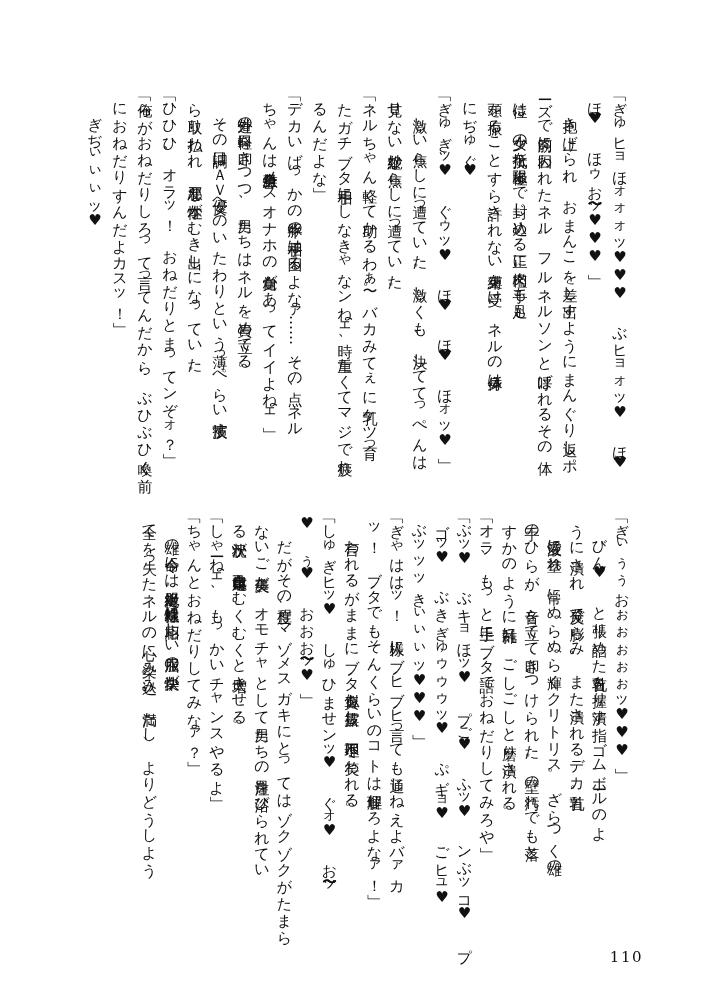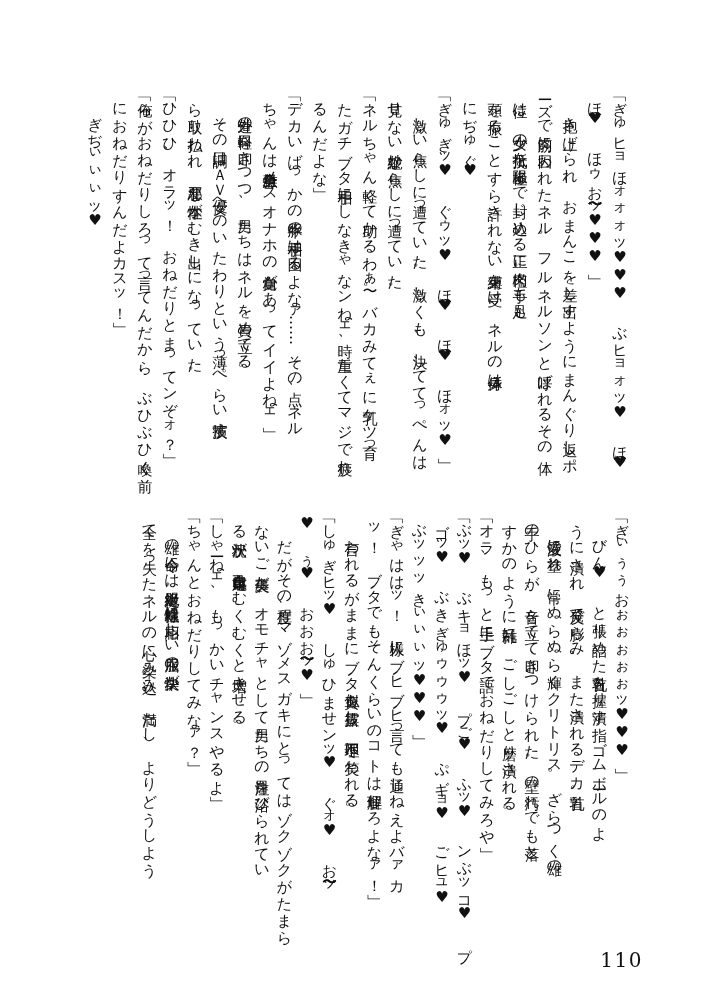--- a/index.html
+++ b/index.html
@@ -37,21 +37,21 @@
     top: 514px;
     right: 87px;
   }
   .block-bottom .line {
     line-height: 22.5px;
   }
   .page-number {
     position: absolute;
     top: 948px;
     right: 77px;
-    font-size: 20px;
+    font-size: 15px;
     letter-spacing: 1.5px;
     color: #111111;
   }
 </style>
 </head>
 <body>
 
 <div class="page">
   <div class="tategaki block-top">
       <div class="line">「ぎゅヒョほォ゙ォ゙ォ゙ッ♥♥♥　ぶヒョォ゙ッ♥　ほ♥</div>

